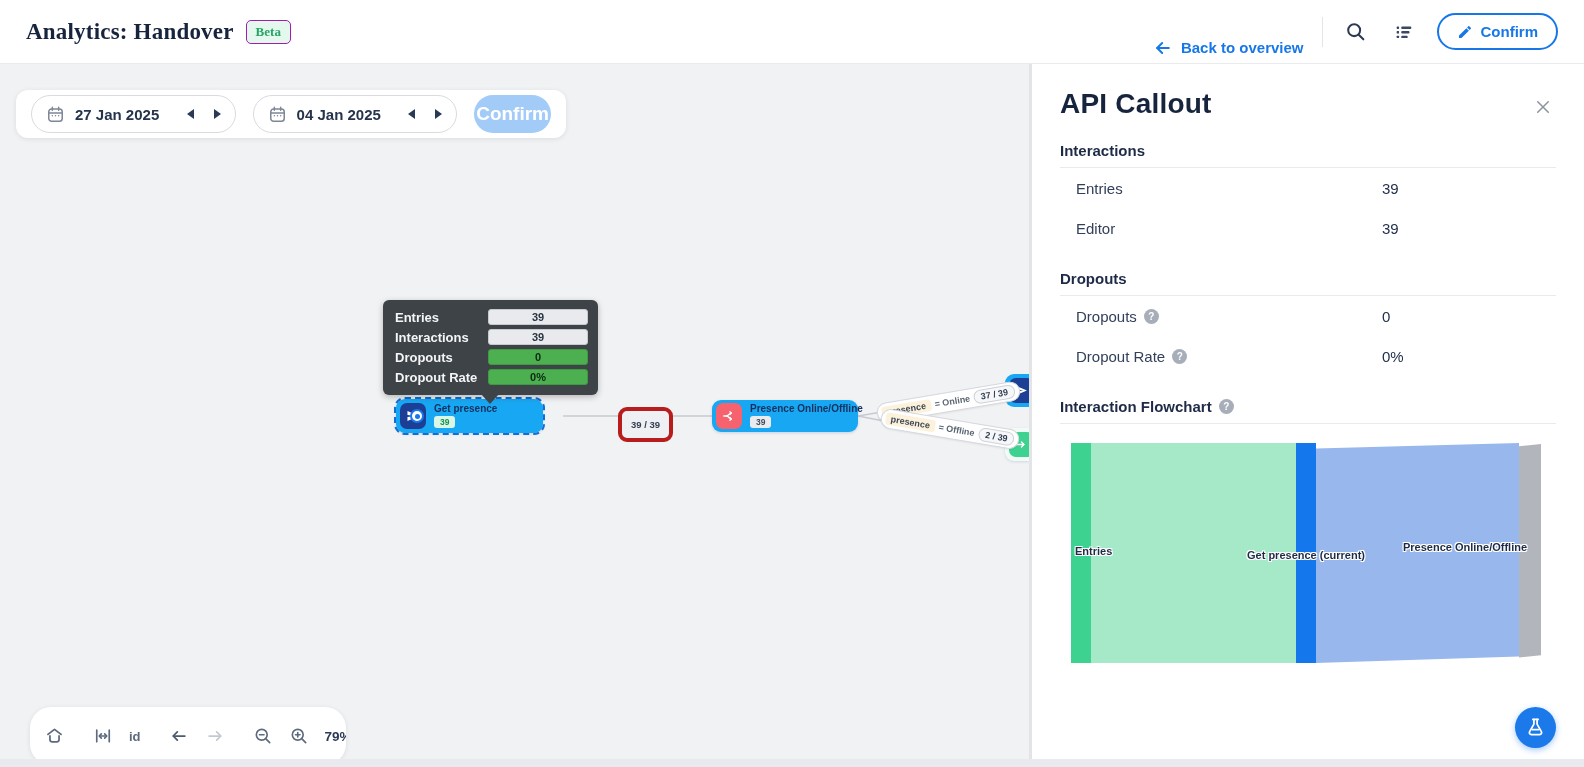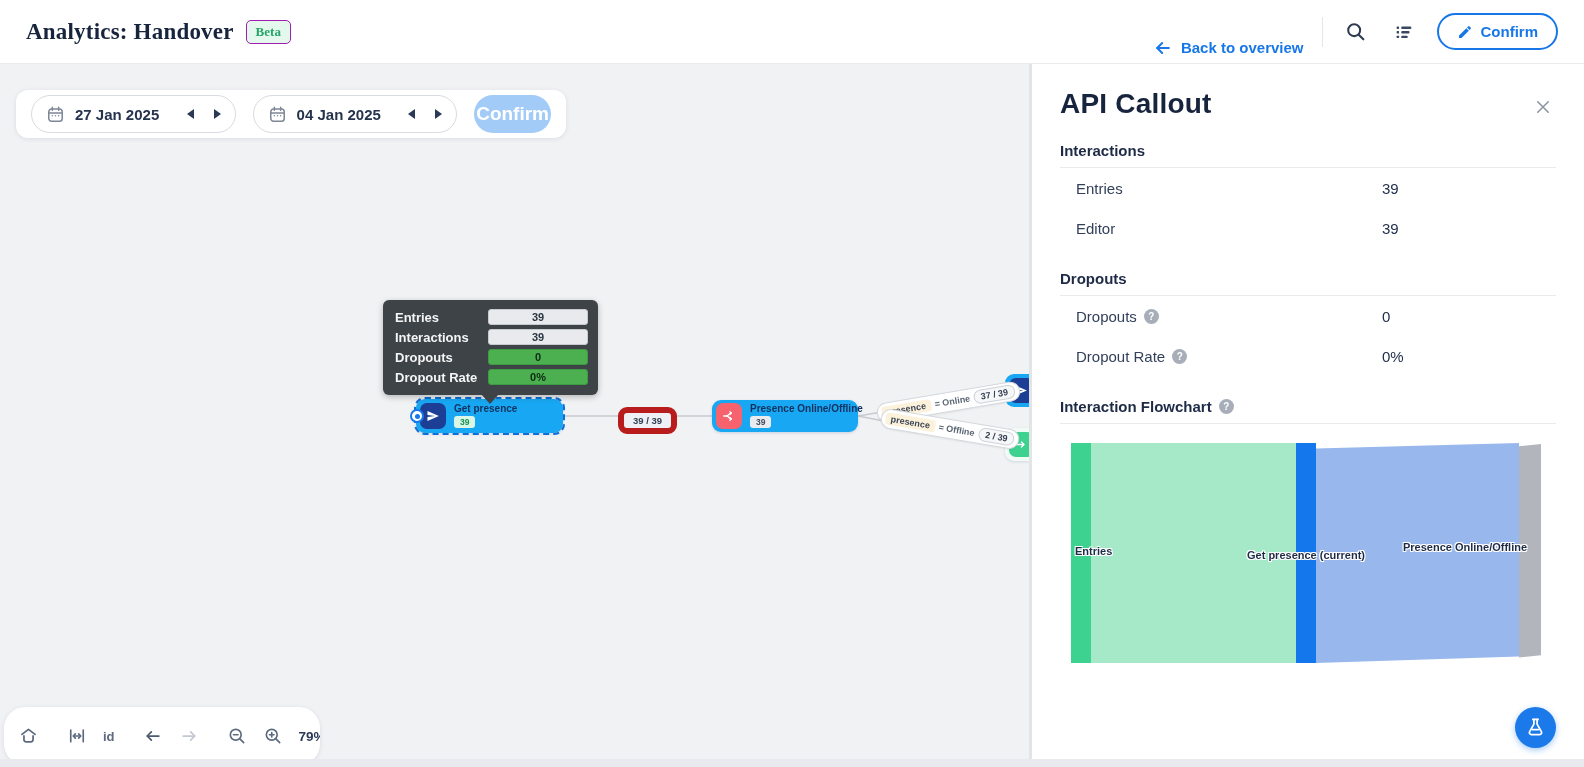--- a/index.html
+++ b/index.html
@@ -62,32 +62,32 @@
   .badge-green { background:#d9f6e6; color:#18914f; }
   .badge-gray { background:#e9ebee; color:#3f4d63; }
   .connector { position:absolute; width:14px; height:14px; border-radius:50%; background:#fff; border:2px solid #1878eb;
     display:flex; align-items:center; justify-content:center; cursor:pointer; z-index:5; }
   .connector::after { content:""; width:5px; height:5px; border-radius:50%; background:#1878eb; }
   .stub-node { position:absolute; border-radius:9px 0 0 9px; display:flex; align-items:center; padding:4px; cursor:pointer; }
   .stub-blue { background:#18a8f3; }
   .stub-light { background:#f0fbf5; box-shadow:0 1px 3px rgba(20,60,120,.15); }
 
   
-  .ratio-pill { position:absolute; background:#eef0f3; border:6px solid #b91c1c; border-radius:9px;
-    font-size:9.5px; font-weight:bold; color:#333f52; padding:2px 9px; z-index:4; }
+  .ratio-pill { position:absolute; background:#eef0f3; border:4px solid #b91c1c; border-radius:9px;
+    font-size:9.5px; font-weight:bold; color:#333f52; padding:8px 9px; z-index:4; }
   .edge-label { position:absolute; display:flex; align-items:center; gap:4px; background:#fff; border:1px solid #d5d8dd;
     border-radius:10px; padding:2px 4px; font-size:9px; z-index:4; box-shadow:0 1px 2px rgba(0,0,0,.06); }
   .el-var { background:#fcf1da; border-radius:3px; padding:1px 5px; font-weight:bold; color:#3c4758; }
   .el-op { color:#5b6673; font-weight:bold; }
   .el-ratio { background:#f6f7f9; border:1px solid #ced2d8; border-radius:8px; padding:1px 6px; font-weight:bold; color:#333f52; }
   .rot-up { transform:rotate(-9.5deg); }
   .rot-down { transform:rotate(9.5deg); }
 
   
-  .canvas-toolbar { position:absolute; left:4px; top:643px; width:316px; height:58px; background:#fff; border-radius:21px;
+  .canvas-toolbar { position:absolute; left:30px; top:643px; width:316px; height:58px; background:#fff; border-radius:21px;
     box-shadow:0 1px 5px rgba(30,43,71,.10); display:flex; align-items:center; overflow:hidden; }
   .tb-group { display:flex; align-items:center; height:100%; padding:0 8px; gap:4px; }
   .tb-sep { width:1px; height:42px; background:#e9ebee; }
   .tb-btn { background:none; border:none; cursor:pointer; display:flex; align-items:center; justify-content:center; padding:4px 6px; }
   .tb-id { font-size:13px; font-weight:bold; color:#5d6a7d; }
   .tb-zoom { font-size:13.5px; font-weight:bold; color:#2a3a55; padding:0 6px; }
 
   .fab { position:absolute; left:1515px; top:707px; width:41px; height:41px; border-radius:50%; background:#1b79ea;
     border:none; display:flex; align-items:center; justify-content:center; cursor:pointer; z-index:40;
     box-shadow:0 2px 6px rgba(27,121,234,.4); }
@@ -226,21 +226,21 @@
       <span class="tt-label">Dropouts</span>
       <span class="tt-pill tt-green">0</span>
     </div>
     <div class="tt-row">
       <span class="tt-label">Dropout Rate</span>
       <span class="tt-pill tt-green">0%</span>
     </div>
   </div>
 
   <span class="connector" style="left:410px; top:345px;"></span>
-  <div class="flow-node node-selected" style="left:416px; top:335px; width:147px; height:34px;">
+  <div class="flow-node node-selected" style="left:396px; top:335px; width:147px; height:34px;">
     <span class="node-icon icon-navy">
       <svg width="14" height="14" viewBox="0 0 24 24" fill="#fff">
           <path d="M2.5 20.5 22 12 2.5 3.5v6.6l13 1.9-13 1.9z"></path>
         </svg>
     </span>
     <span class="node-texts">
       <span class="node-label">Get presence</span>
       <span class="node-badge badge-green">39</span>
     </span>
   </div>

